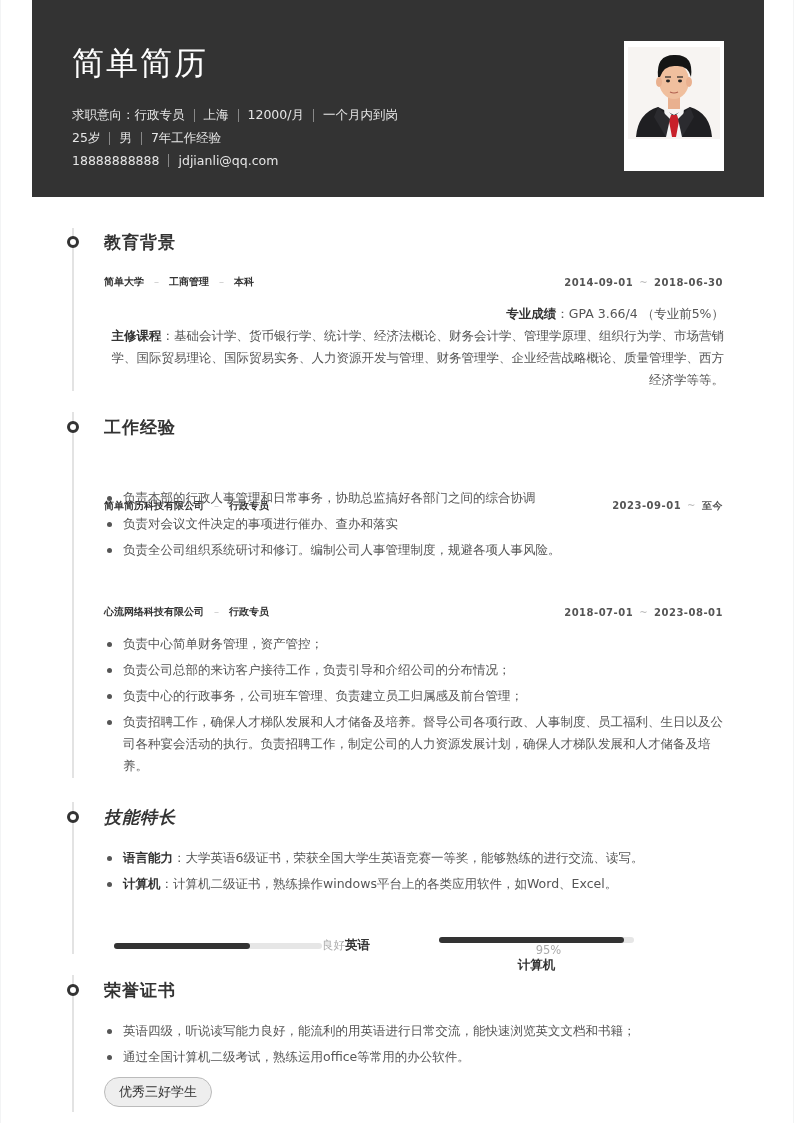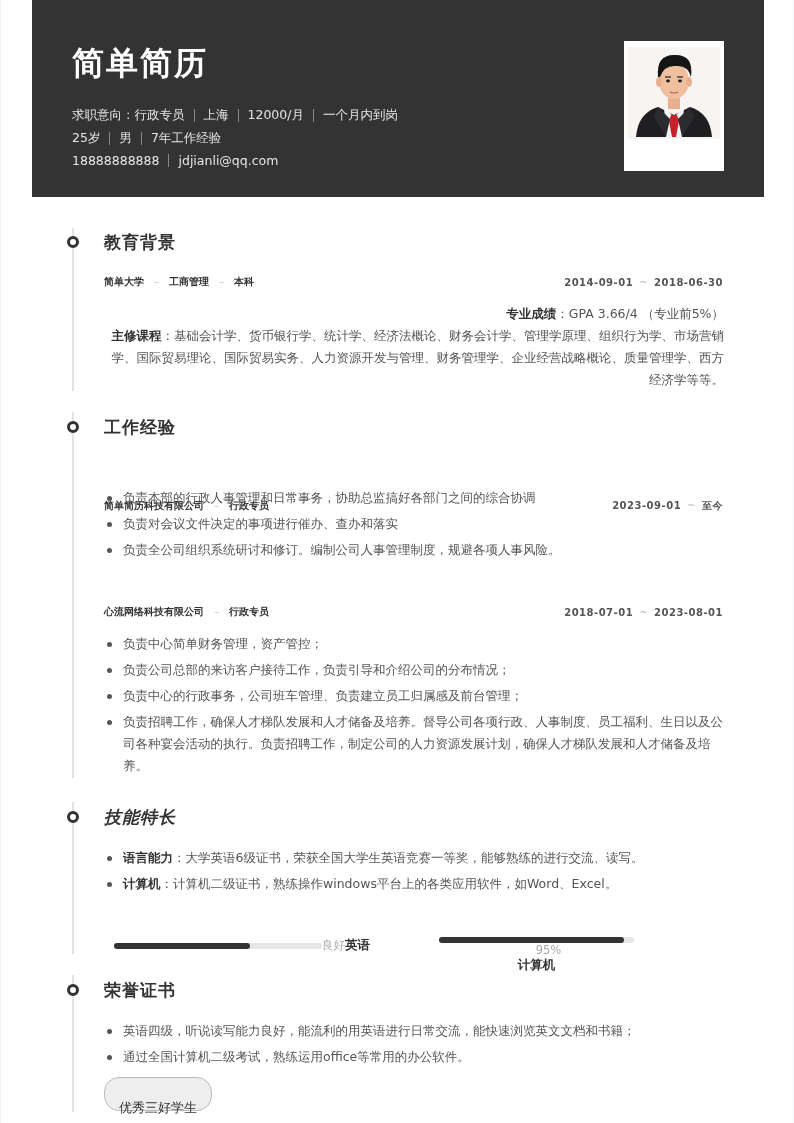--- a/index.html
+++ b/index.html
@@ -8,21 +8,21 @@
   .page {
     position: absolute; left: 1px; top: 0; width: 792px; height: 1123px;
     background: #ffffff;
   }
   .header {
     position: absolute; left: 31px; top: 0; width: 732px; height: 197px;
     background: #333333; color: #fff;
   }
   .header .name {
     position: absolute; left: 40px; top: 42px;
-    font-size: 32px; font-weight: bold; letter-spacing: 2px; color: #fff;
+    font-size: 32px; font-weight: normal; letter-spacing: 2px; color: #fff;
   }
   .header .info-line {
     position: absolute; left: 40px; font-size: 12.5px; color: #e6e6e6;
     display: flex; align-items: center; white-space: nowrap;
   }
   .header .info-line .sep {
     display: inline-block; width: 1px; height: 13px; background: #888;
     margin: 0 9px;
   }
   .header .photo {
@@ -65,21 +65,21 @@
   ul.bullets li b { color: #333; }
   .skill-bars {
     position: absolute; left: 113px; width: 610px; top: 937px; height: 16px;
   }
   .bar-wrap { position: absolute; top: 0; display: flex; align-items: center; }
   .bar-track { position: relative; height: 6px; background: #e6e6e6; border-radius: 3px; }
   .bar-fill { position: absolute; left: 0; top: 0; height: 6px; background: #333; border-radius: 3px; }
   .bar-level { font-size: 11.5px; color: #aaa; }
   .bar-name { font-size: 12.5px; color: #333; font-weight: bold; }
   .tag {
-    position: absolute; left: 103px; top: 1077px; height: 30px; padding: 16px 14px;
+    position: absolute; left: 103px; top: 1077px; height: 30px; padding: 0 14px;
     border: 1px solid #bbb; border-radius: 15px; background: #eeeeee;
     font-size: 13px; line-height: 28px; color: #333;
   }
 </style>
 </head>
 <body>
 
 <div class="page">
 
   <div class="header">

